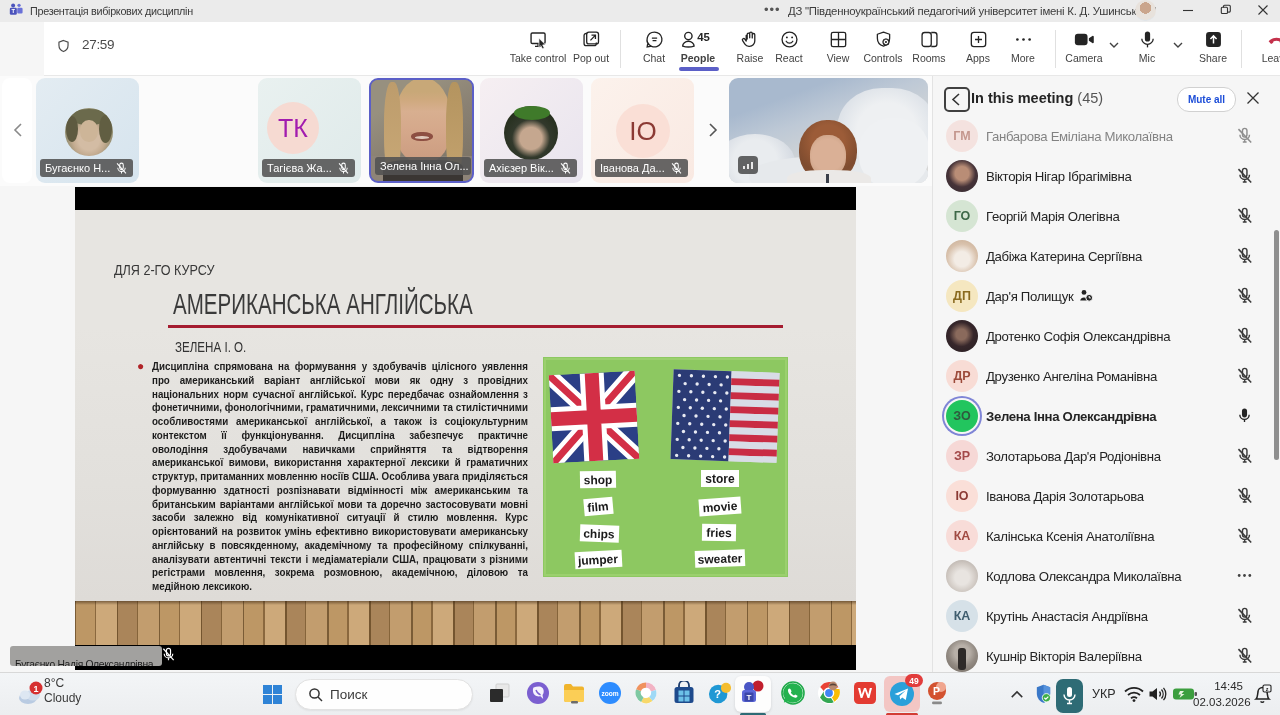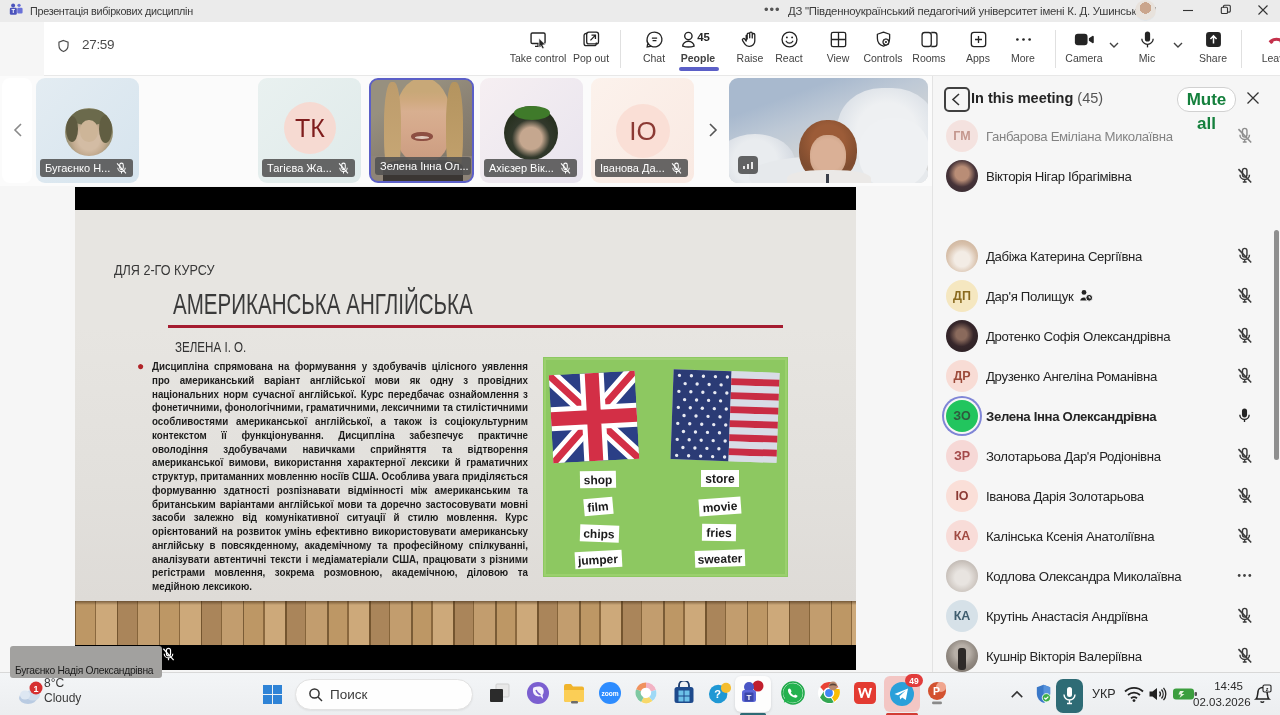--- a/index.html
+++ b/index.html
@@ -36,28 +36,28 @@
 #stitle { position:absolute; left:98px; top:77px; font-size:30px; color:#3a3a3a; white-space:nowrap; transform:scaleX(.685); transform-origin:0 0;}
 #redline { position:absolute; left:93px; top:115px; width:615px; height:2.5px; background:#a51c30; }
 #sauthor { position:absolute; left:100px; top:129px; font-size:14.5px; color:#333; white-space:nowrap; transform:scaleX(.80); transform-origin:0 0;}
 #sbullet { position:absolute; left:62px; top:149px; font-size:12px; color:#b02428; }
 #sbody { position:absolute; left:77px; top:149px; width:446px; font-size:11.6px; line-height:13.75px; color:#1c1c1c; font-weight:bold; transform:scaleX(.843); transform-origin:0 0;}
 .jl { text-align:justify; text-align-last:justify; white-space:nowrap; height:13.75px; }
 #flags { position:absolute; left:468px; top:147px; width:245px; height:220px; }
 #floor { position:absolute; left:0; top:414px; width:781px; height:44px;
   background:repeating-linear-gradient(90deg,#7a5c36 0 1.5px,#bd9765 1.5px 20px,#8a683e 20px 21.5px,#cda97a 21.5px 42px,#74552f 42px 43.5px,#aa855a 43.5px 62px,#85643a 62px 63.5px,#c29d6e 63.5px 84px);}
 #floor:before { content:""; position:absolute; left:0; top:0; width:100%; height:4px; background:linear-gradient(180deg,rgba(60,40,20,.55),rgba(60,40,20,0)); }
-#namepill { position:absolute; left:10px; top:460px; width:152px; height:18px; background:#a2a19f; border-radius:3px; font-size:10.3px; letter-spacing:-0.3px; line-height:18px; color:#1c1c1c; padding:16px 5px; z-index:5; white-space:nowrap; overflow:hidden;}
+#namepill { position:absolute; left:10px; top:460px; width:152px; height:18px; background:#a2a19f; border-radius:3px; font-size:10.3px; letter-spacing:-0.3px; line-height:18px; color:#1c1c1c; padding:10px 5px; z-index:5; white-space:nowrap; overflow:hidden;}
 
 #panel { position:absolute; left:932px; top:76px; width:348px; height:596px; background:#f6f6f6; border-left:1px solid #e3e3e3; overflow:hidden;}
 #phead { position:absolute; left:0; top:0; width:348px; height:41px; background:#f6f6f6; z-index:3;}
 #backbtn { position:absolute; left:11px; top:11px; width:26px; height:25px; border:2px solid #404040; border-radius:5px; background:#f6f6f6;}
 #phead .htxt { position:absolute; left:38px; top:14px; font-size:14.5px; font-weight:bold; color:#242424; }
 #phead .hcnt { font-weight:normal; color:#555; }
-#muteall { position:absolute; left:244px; top:11px; width:59px; height:25px; border:1px solid #d1d1d1; border-radius:12px; background:#fff; font-size:17px; font-weight:bold; color:#15803d; text-align:center; line-height:24px;}
+#muteall { position:absolute; left:244px; top:11px; width:59px; height:25px; border:1px solid #d1d1d1; border-radius:12px; background:#fff; font-size:10px; font-weight:bold; color:#1d4ed8; text-align:center; line-height:24px;}
 .prow { position:absolute; left:0; width:348px; height:40px; }
 .pav { position:absolute; left:13px; top:4px; width:32px; height:32px; border-radius:50%; text-align:center; font-size:12.5px; font-weight:bold; line-height:32px;}
 .pnm { position:absolute; left:53px; top:12.5px; font-size:13.2px; letter-spacing:-0.35px; color:#242424; white-space:nowrap; }
 .prow svg.mic { position:absolute; left:303px; top:11px; }
 #pscroll { position:absolute; left:341px; top:154px; width:5px; height:230px; background:#8f8f8f; border-radius:3px; z-index:4;}
 
 #taskbar { position:absolute; left:0; top:672px; width:1280px; height:43px; background:linear-gradient(180deg,#f3f5f7,#eceef0); border-top:1px solid #d8d8d8; }
 #taskbar .titem { position:absolute; top:0; }
 #wxt { position:absolute; left:44px; top:3px; font-size:12px; color:#3a3a3a; line-height:15px;}
 #searchpill { position:absolute; left:295px; top:6px; width:178px; height:31px; border-radius:16px; background:#fefefe; border:1px solid #e2e2e2; box-shadow:0 1px 2px rgba(0,0,0,.06);}
@@ -241,21 +241,21 @@
         <svg class="micoff-w" width="13" height="13" viewBox="0 0 14 14">
             <rect x="5.1" y="1.2" width="3.8" height="7" rx="1.9" fill="none" stroke="#fff" stroke-width="1.1"></rect>
             <path d="M3 6.2 a4 4 0 0 0 8 0 M7 10.3 v2" fill="none" stroke="#fff" stroke-width="1.1"></path>
             <path d="M2.2 1.6 l9.6 10.6" stroke="#fff" stroke-width="1.2"></path>
           </svg>
       </div>
     </div>
 
 
     <div class="tile" style="left:258px;background:linear-gradient(135deg,#e9f1f0,#dfeaea)">
-      <div class="avcirc" style="left:26px;top:24px;width:52px;height:52px;background:#f6dad2;text-align:center;line-height:52px;font-size:25px;color:#7f1d1d;">ТК</div>
+      <div class="avcirc" style="left:9px;top:24px;width:52px;height:52px;background:#f6dad2;text-align:center;line-height:52px;font-size:25px;color:#a21caf;">ТК</div>
       <div class="vlabel" style="max-width:96px">Тагієва Жа...
         <svg class="micoff-w" width="13" height="13" viewBox="0 0 14 14">
             <rect x="5.1" y="1.2" width="3.8" height="7" rx="1.9" fill="none" stroke="#fff" stroke-width="1.1"></rect>
             <path d="M3 6.2 a4 4 0 0 0 8 0 M7 10.3 v2" fill="none" stroke="#fff" stroke-width="1.1"></path>
             <path d="M2.2 1.6 l9.6 10.6" stroke="#fff" stroke-width="1.2"></path>
           </svg>
       </div>
     </div>
 
     <div class="tile" style="left:369px;width:105px;background:#8e8478;border:2.5px solid #5b5fc7;">
@@ -491,20 +491,29 @@
     </div>
     <div class="prow" style="top:80px">
       <div class="pav" style="background:radial-gradient(circle at 50% 42%,#b98d76 0 28%,#463338 55%,#322a30)"></div>
       <span class="pnm">Вікторія Нігар Ібрагімівна</span>
       <svg class="mic" width="17" height="17" viewBox="0 0 16 16">
           <rect x="6.1" y="1.3" width="4.2" height="8.2" rx="2.1" fill="none" stroke="#3a3a3a" stroke-width="1.35"></rect>
           <path d="M3.7 7.2 a4.5 4.5 0 0 0 9 0 M8.2 11.9 v2.3 M6.4 14.2 h3.6" fill="none" stroke="#3a3a3a" stroke-width="1.35"></path>
           <path d="M2.3 2 l12 12.6" stroke="#3a3a3a" stroke-width="1.45"></path>
         </svg>
     </div>
+    <div class="prow" style="top:120px">
+      <div class="pav" style="background:#d5e5d3;color:#3c6847">ГО</div>
+      <span class="pnm">Георгій Марія Олегівна</span>
+      <svg class="mic" width="17" height="17" viewBox="0 0 16 16">
+          <rect x="6.1" y="1.3" width="4.2" height="8.2" rx="2.1" fill="none" stroke="#3a3a3a" stroke-width="1.35"></rect>
+          <path d="M3.7 7.2 a4.5 4.5 0 0 0 9 0 M8.2 11.9 v2.3 M6.4 14.2 h3.6" fill="none" stroke="#3a3a3a" stroke-width="1.35"></path>
+          <path d="M2.3 2 l12 12.6" stroke="#3a3a3a" stroke-width="1.45"></path>
+        </svg>
+    </div>
     <div class="prow" style="top:160px">
       <div class="pav" style="background:radial-gradient(circle at 50% 60%,#f3ece5 0 30%,#d9c2ad 60%,#c4a88e)"></div>
       <span class="pnm">Дабіжа Катерина Сергіївна</span>
       <svg class="mic" width="17" height="17" viewBox="0 0 16 16">
           <rect x="6.1" y="1.3" width="4.2" height="8.2" rx="2.1" fill="none" stroke="#3a3a3a" stroke-width="1.35"></rect>
           <path d="M3.7 7.2 a4.5 4.5 0 0 0 9 0 M8.2 11.9 v2.3 M6.4 14.2 h3.6" fill="none" stroke="#3a3a3a" stroke-width="1.35"></path>
           <path d="M2.3 2 l12 12.6" stroke="#3a3a3a" stroke-width="1.45"></path>
         </svg>
     </div>
     <div class="prow" style="top:200px">

